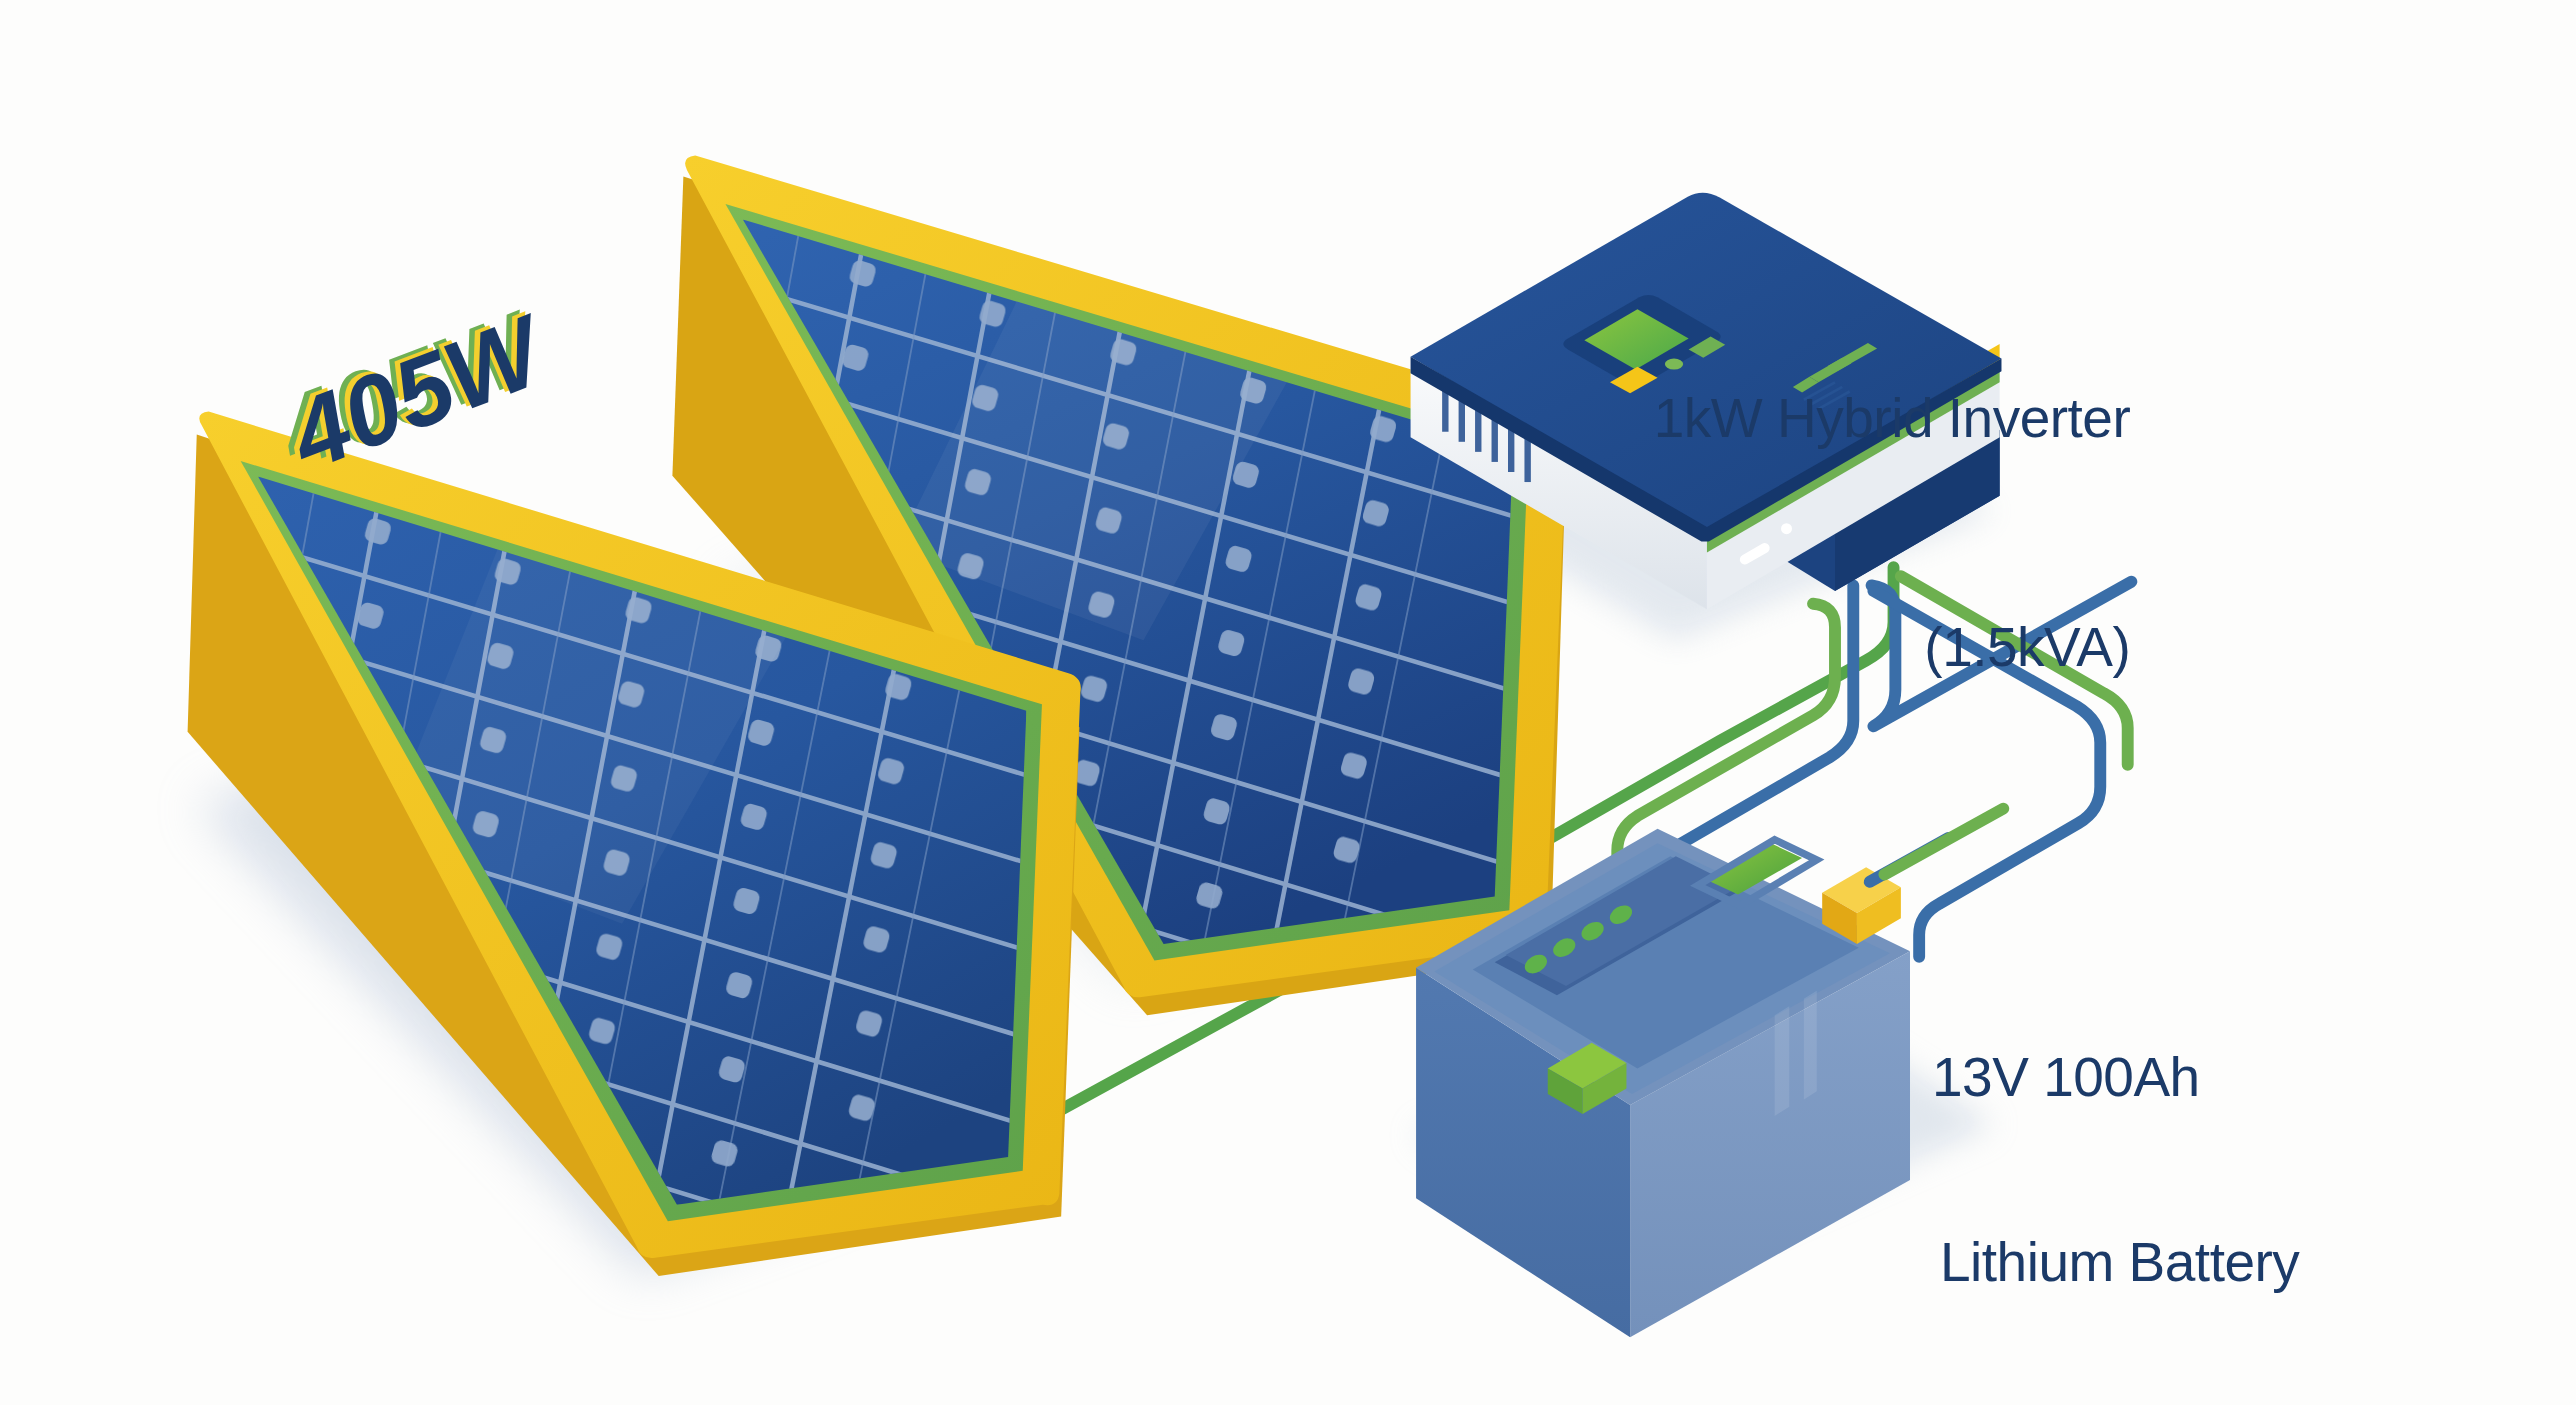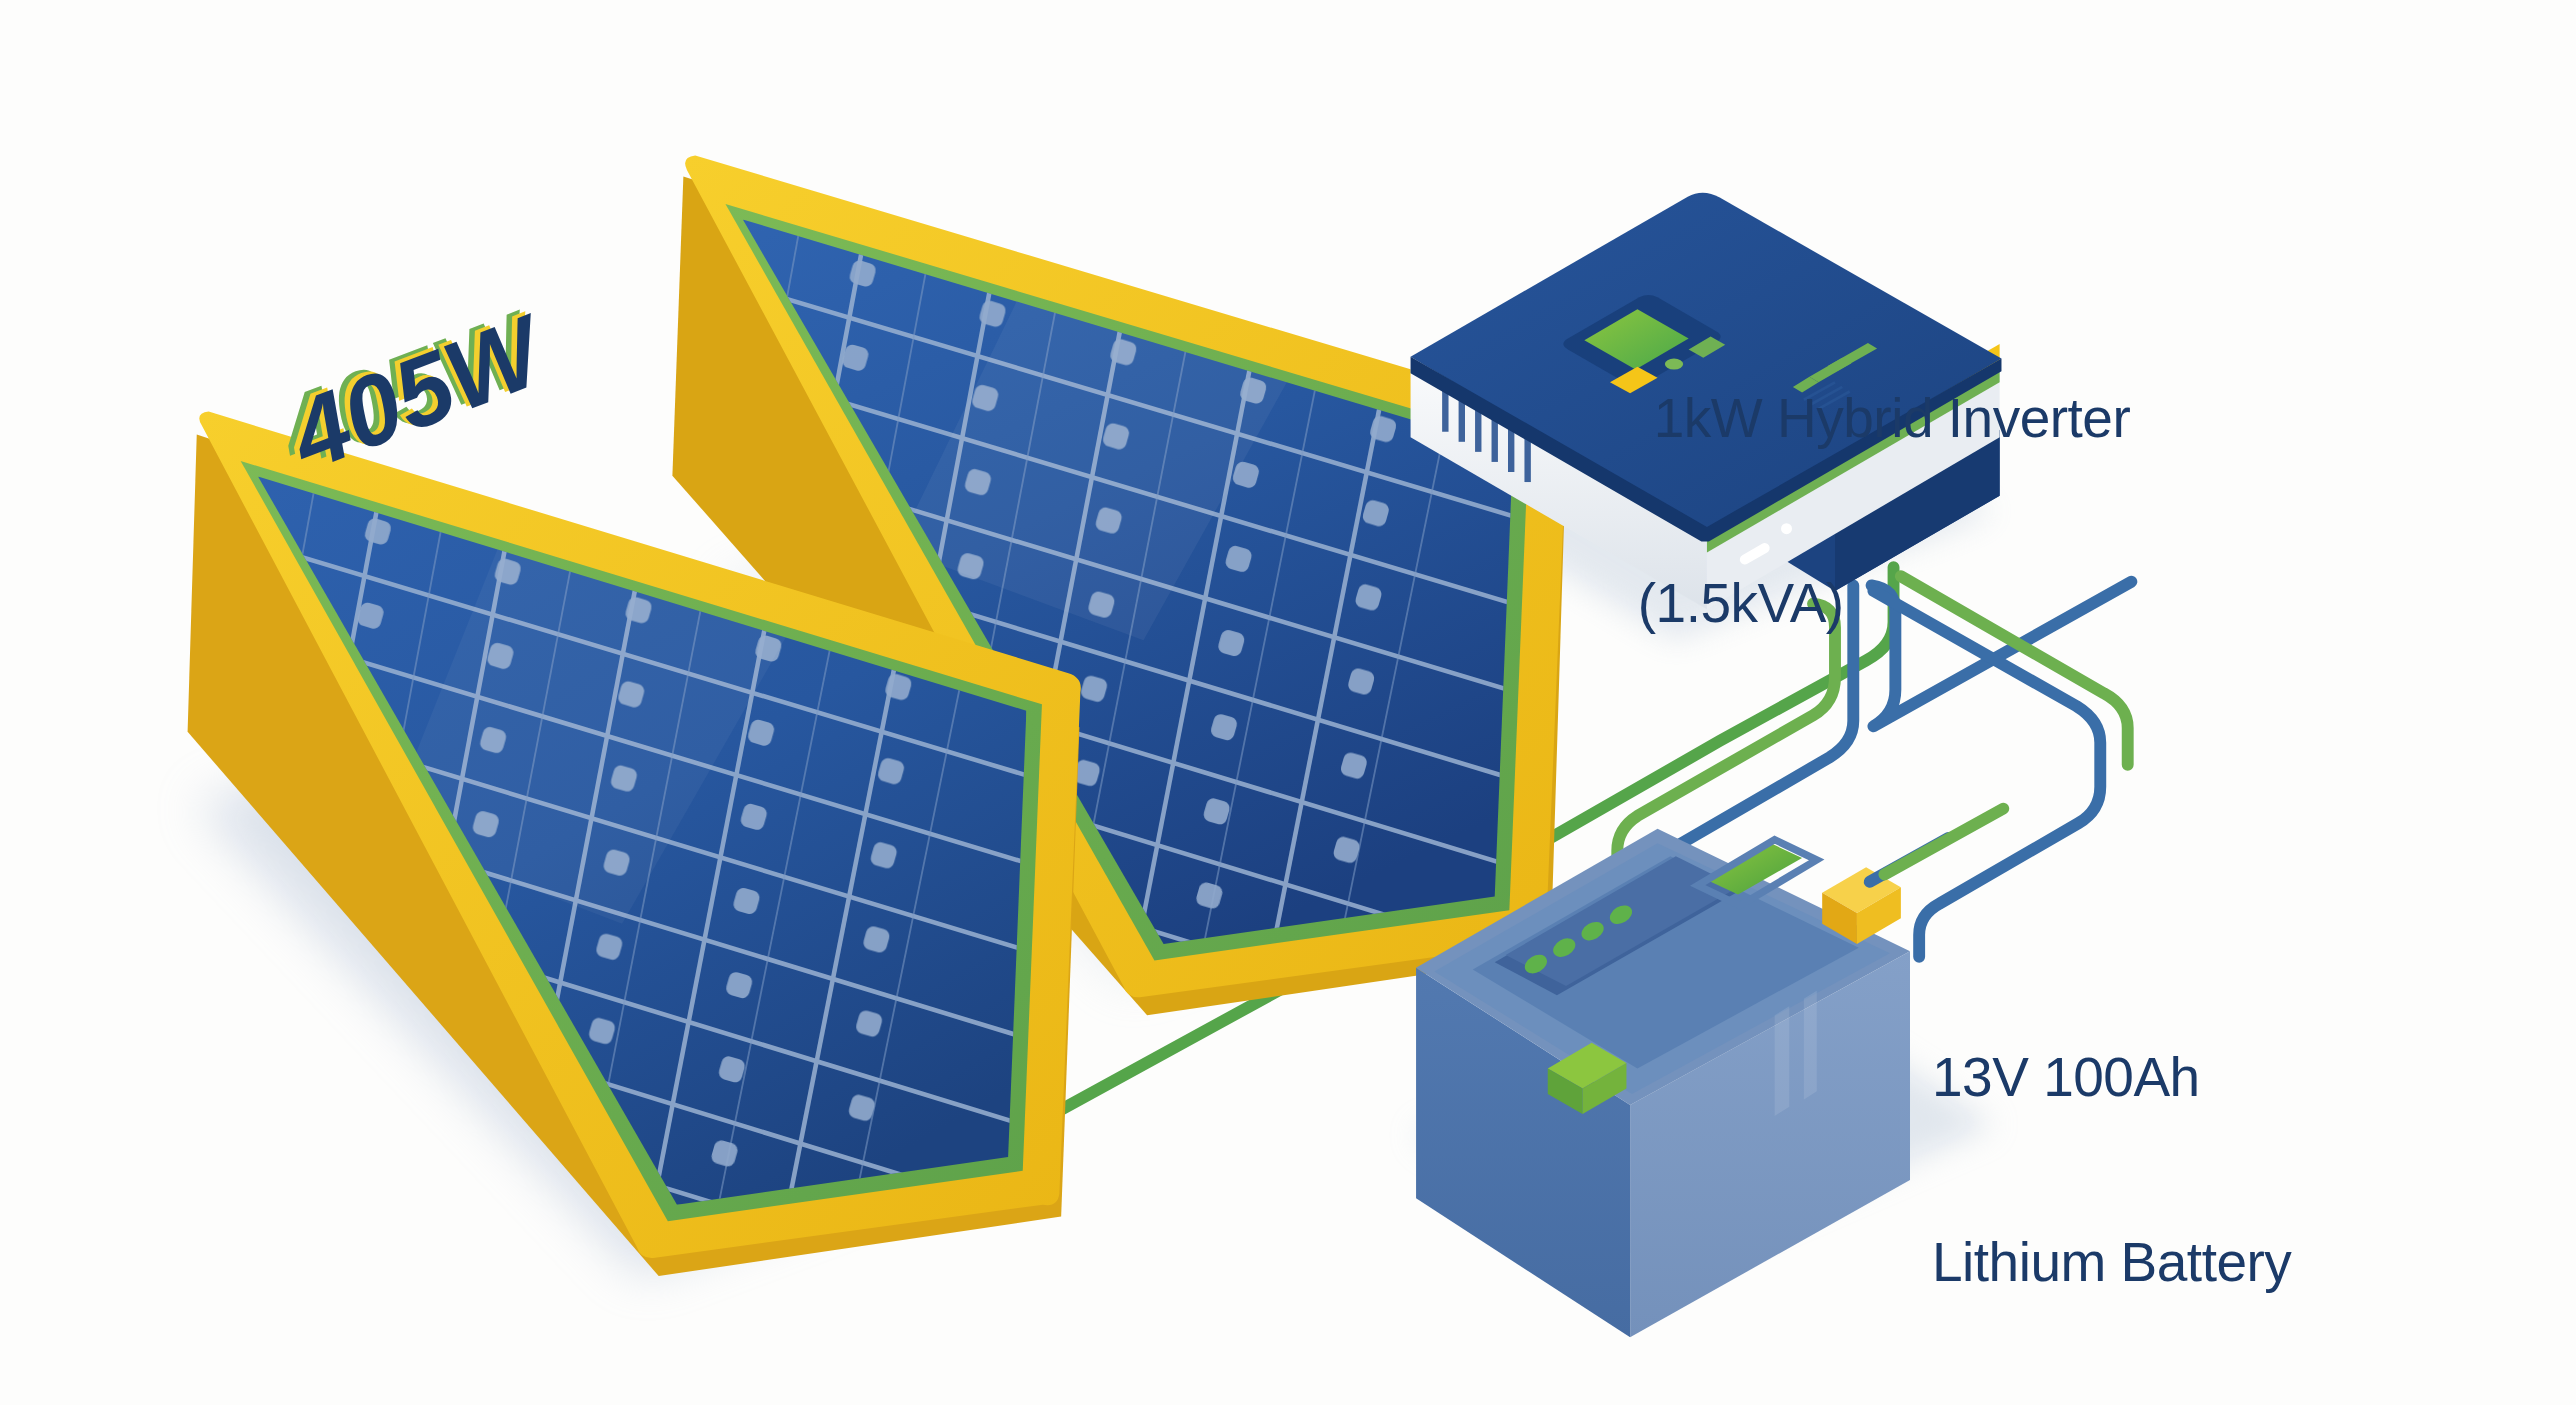--- a/index.html
+++ b/index.html
@@ -4,24 +4,24 @@
 <style>
   html,body{margin:0;padding:0;background:#ffffff;}
   body{width:2576px;height:1405px;overflow:hidden;
        font-family:"Liberation Sans","DejaVu Sans",sans-serif;}
   #stage{position:relative;width:2576px;height:1405px;background:#fdfdfc;}
   svg.layer{position:absolute;left:0;top:0;width:2576px;height:1405px;}
   .lbl{position:absolute;color:#1b3a68;font-family:"Liberation Sans","DejaVu Sans",sans-serif;
        font-weight:400;line-height:1.12;white-space:pre;letter-spacing:-0.5px;}
   #inverter-label{left:1826px;top:0.9px;font-size:55px;text-align:center;}
   #inverter-label .l1{display:block;margin-left:16px;}
-  #inverter-label .l2{display:block;text-align:left;}
+  #inverter-label .l2{display:block;text-align:right;margin-top:44px;}
   #battery-label{left:1862px;top:0.9px;font-size:55px;}
   #battery-label .l1{display:block;}
-  #battery-label .l2{display:block;}
+  #battery-label .l2{display:block;margin-left:8px;}
 </style>
 </head>
 <body>
 
 <div id="stage">
 
   <svg class="layer" viewBox="0 0 2816 1536">
     <defs>
       <filter id="blurBig" x="-40%" y="-40%" width="180%" height="180%">
         <feGaussianBlur stdDeviation="26"></feGaussianBlur>

